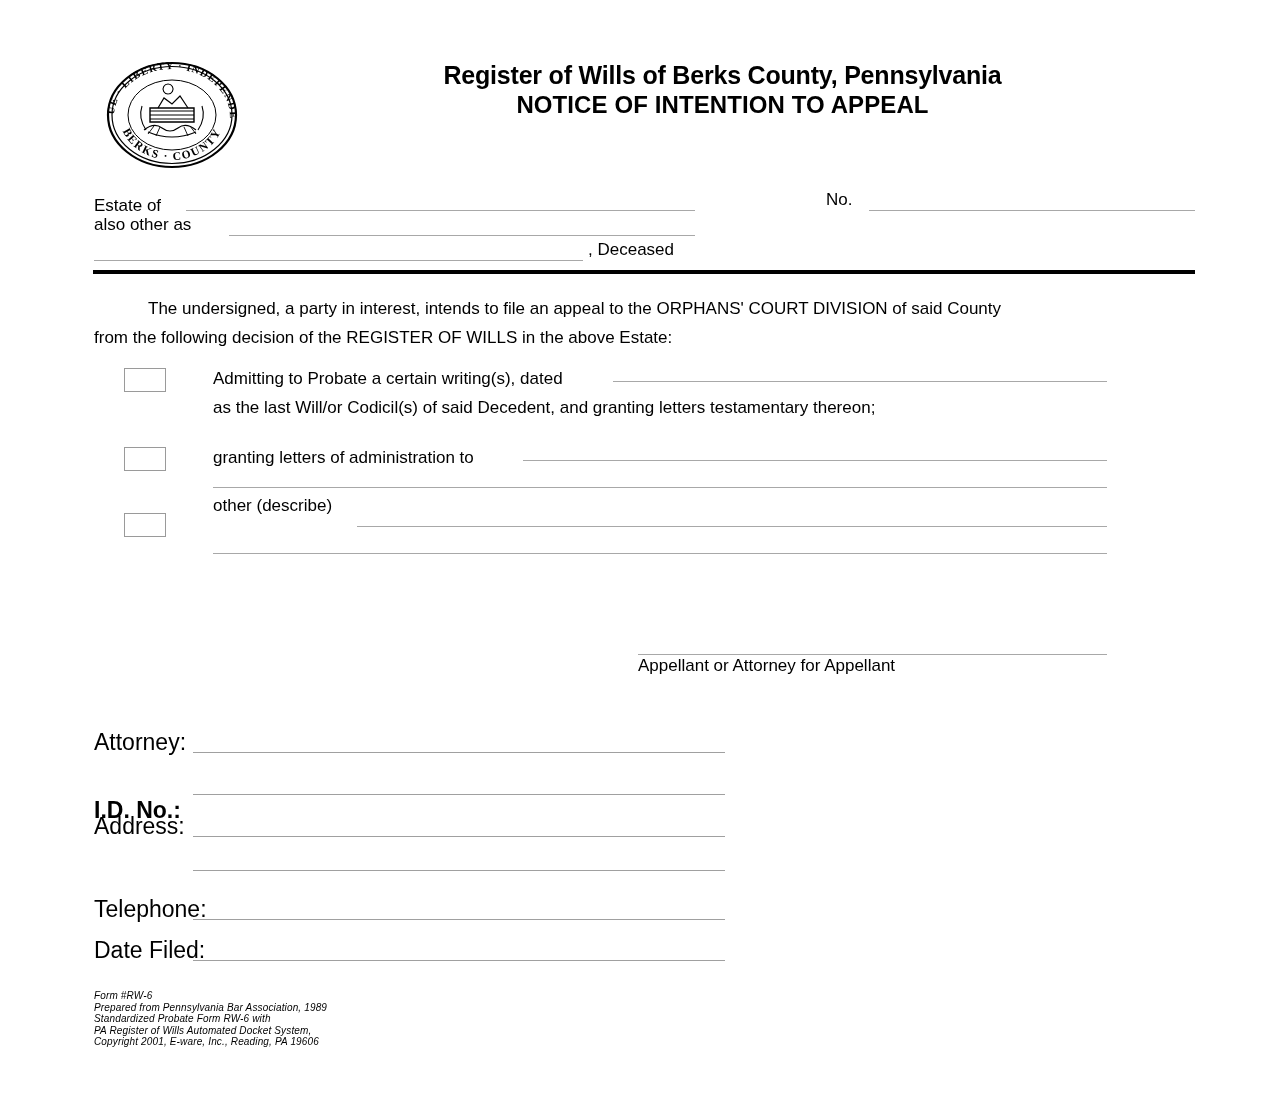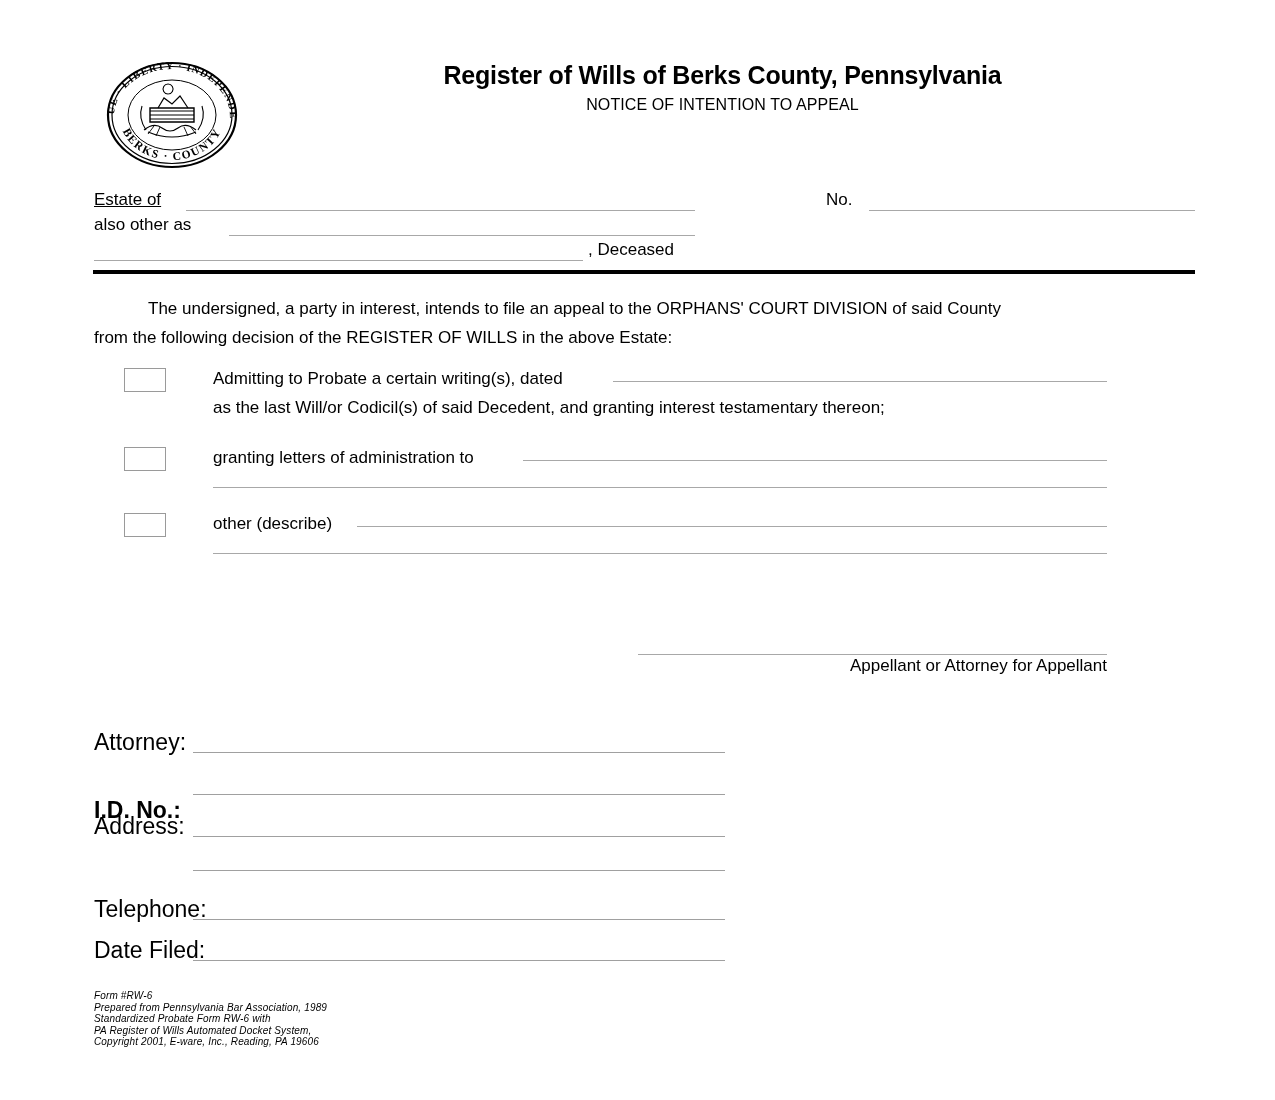--- a/index.html
+++ b/index.html
@@ -45,39 +45,39 @@
     text-align: center;
   }
   .title-line-1 {
     font-size: 25px;
     font-weight: bold;
     line-height: 30px;
     letter-spacing: -0.2px;
     white-space: nowrap;
   }
   .title-line-2, .title-line-3 {
-    font-size: 16px;
-    font-weight: normal;
+    font-size: 24px;
+    font-weight: bold;
     line-height: 29px;
     letter-spacing: 0.1px;
     white-space: nowrap;
   }
   .lbl {
     position: absolute;
     font-size: 17px;
     line-height: 20px;
     white-space: nowrap;
   }
   .rule {
     position: absolute;
     border-bottom: 1px solid #a8a8a8;
     height: 0;
   }
 
-  .estate-of-label { left: 94px; top: 190px; text-decoration: underline; }
+  .estate-of-label { left: 94px; top: 196px; }
   .estate-of-rule  { left: 186px; top: 210px; width: 509px; }
   .no-label        { left: 826px; top: 190px; }
   .no-rule         { left: 869px; top: 210px; width: 326px; }
 
   .aka-label       { left: 94px; top: 215px; }
   .aka-rule        { left: 229px; top: 235px; width: 466px; }
 
   .deceased-rule   { left: 94px; top: 260px; width: 489px; }
   .deceased-label  { left: 588px; top: 240px; }
 
@@ -122,37 +122,37 @@
     white-space: nowrap;
   }
   .item1-line1 { top: 369px; }
   .item1-rule  { left: 613px; top: 381px; width: 494px; }
   .item1-line2 { top: 398px; }
 
   .item2-line1 { top: 448px; }
   .item2-rule1 { left: 523px; top: 460px; width: 584px; }
   .item2-rule2 { left: 213px; top: 487px; width: 894px; }
 
-  .item3-line1 { top: 514px; }
+  .item3-line1 { top: 496px; }
   .item3-rule1 { left: 357px; top: 526px; width: 750px; }
   .item3-rule2 { left: 213px; top: 553px; width: 894px; }
 
   
   .sig-rule {
     position: absolute;
     left: 638px; top: 654px;
     width: 469px;
     border-bottom: 1px solid #a8a8a8;
     height: 0;
   }
   .sig-caption {
     position: absolute;
     left: 638px; top: 656px;
     width: 469px;
-    text-align: right;
+    text-align: left;
     font-size: 17px;
     line-height: 20px;
     white-space: nowrap;
   }
 
   
   .att-label {
     position: absolute;
     left: 94px;
     font-size: 23px;
@@ -253,21 +253,21 @@
   <div>
     <div class="para para-line-1">The undersigned, a party in interest, intends to file an appeal to the ORPHANS' COURT DIVISION of said County</div>
     <div class="para para-line-2">from the following decision of the REGISTER OF WILLS in the above Estate:</div>
   </div>
 
   <div>
 
     <div class="checkbox cb-1"></div>
     <div class="item-text item1-line1">Admitting to Probate a certain writing(s), dated</div>
     <div class="rule item1-rule"></div>
-    <div class="item-text item1-line2">as the last Will/or Codicil(s) of said Decedent, and granting interest testamentary thereon;</div>
+    <div class="item-text item1-line2">as the last Will/or Codicil(s) of said Decedent, and granting letters testamentary thereon;</div>
 
     <div class="checkbox cb-2"></div>
     <div class="item-text item2-line1">granting letters of administration to</div>
     <div class="rule item2-rule1"></div>
     <div class="rule item2-rule2"></div>
 
     <div class="checkbox cb-3"></div>
     <div class="item-text item3-line1">other (describe)</div>
     <div class="rule item3-rule1"></div>
     <div class="rule item3-rule2"></div>

